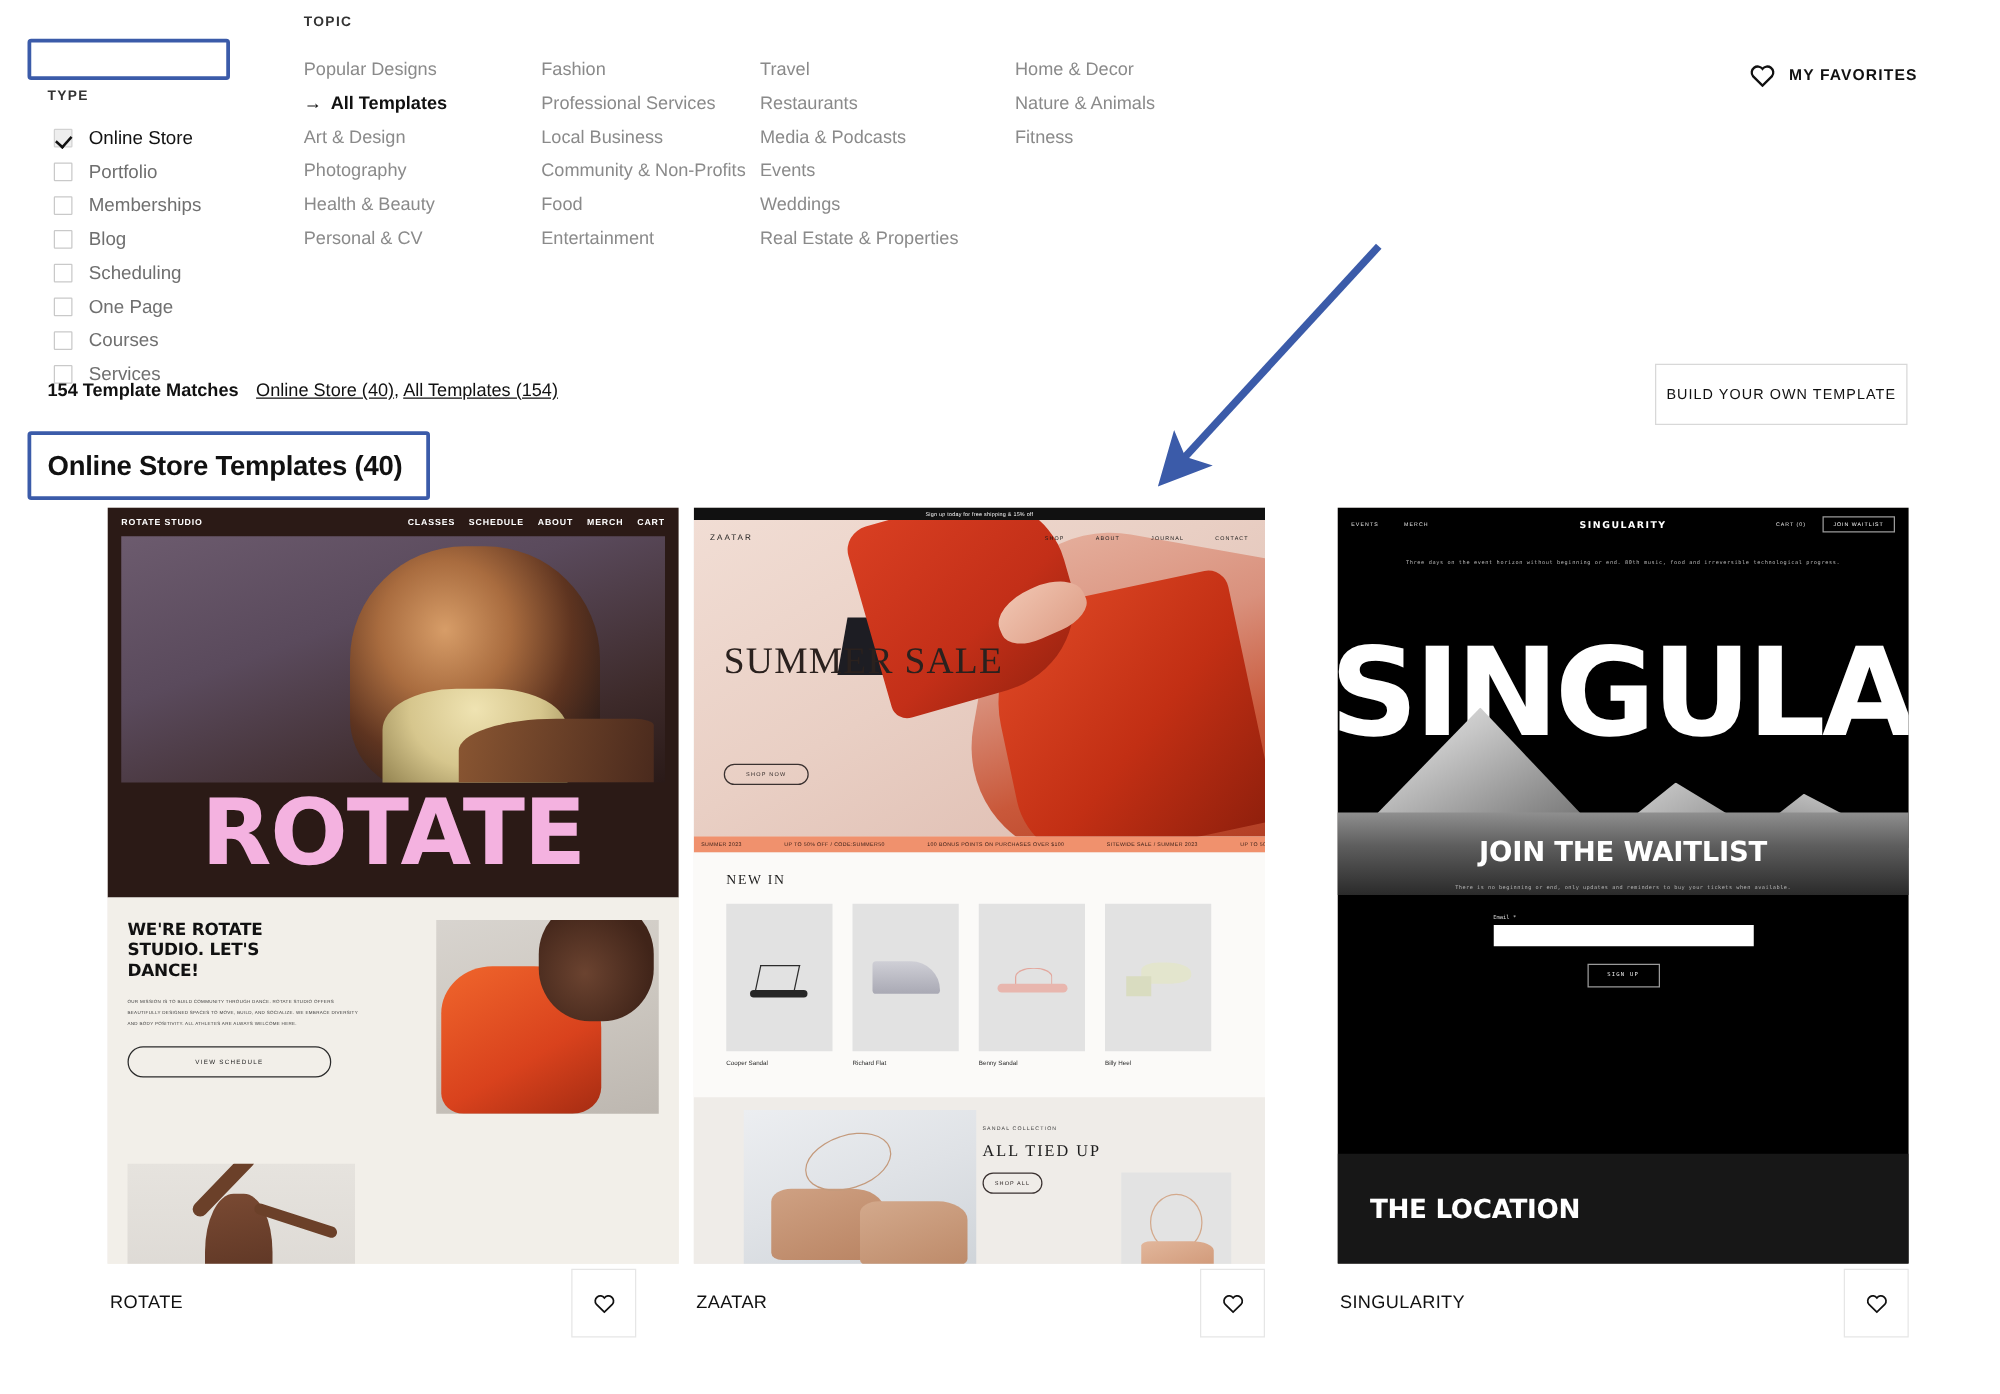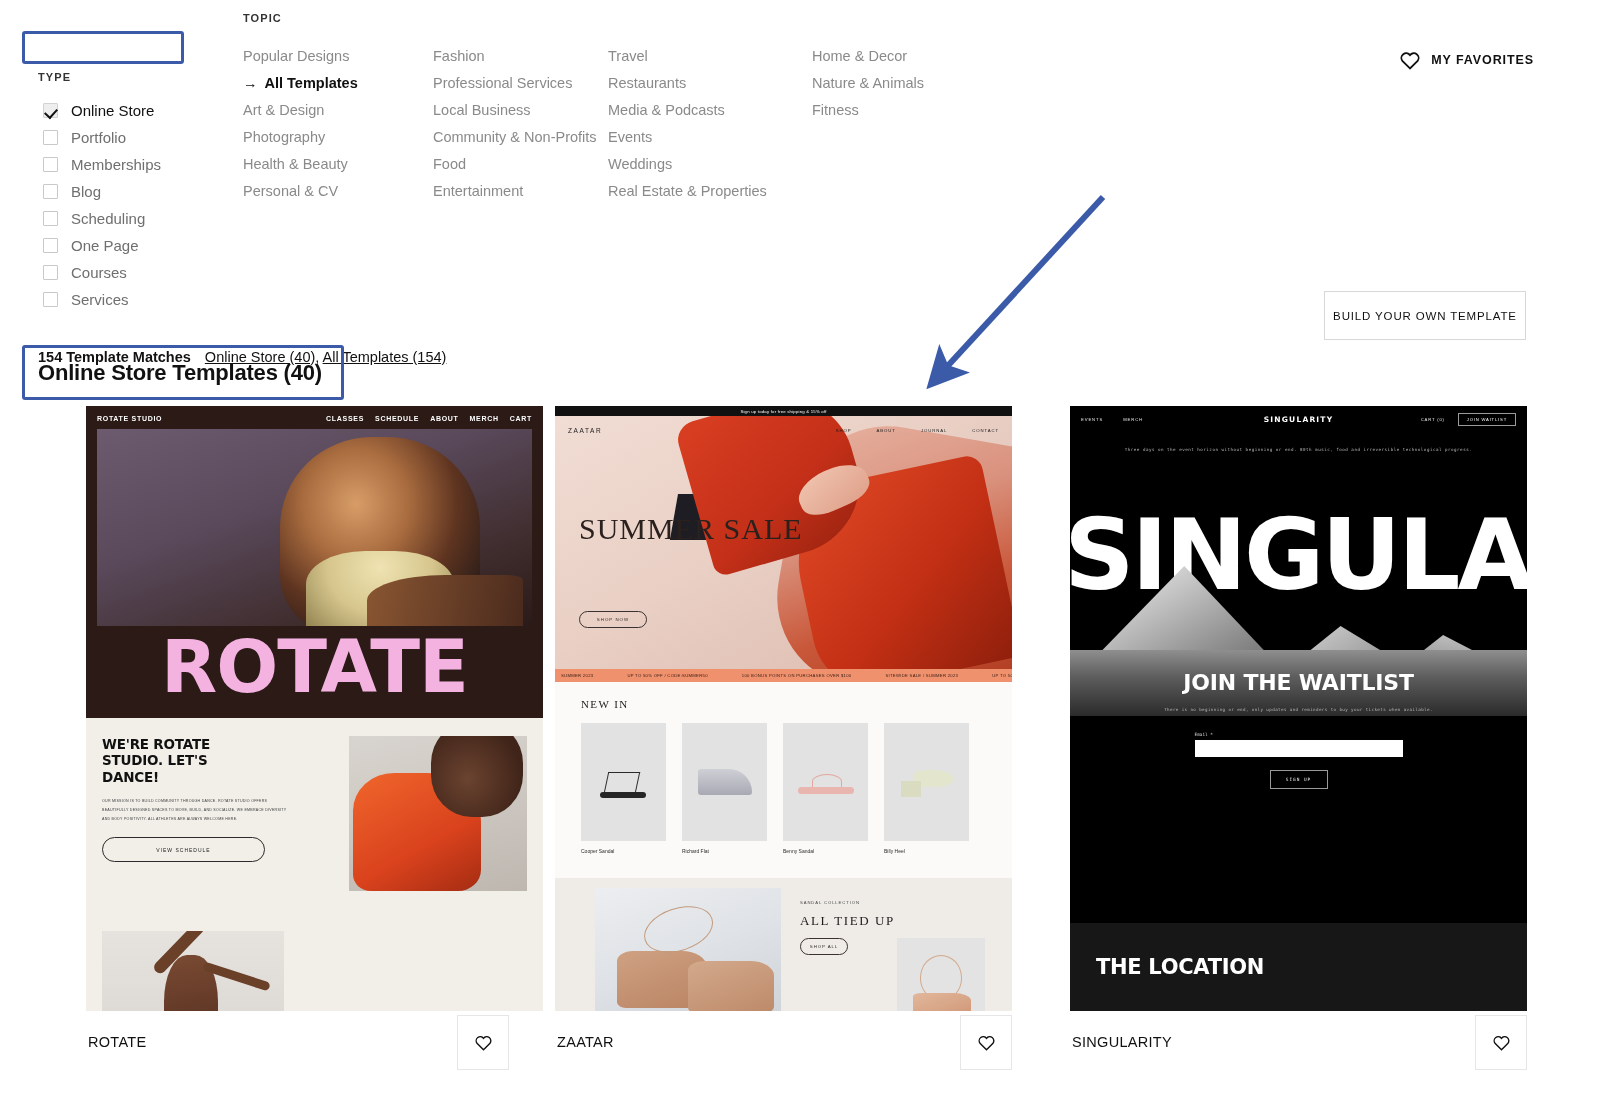--- a/index.html
+++ b/index.html
@@ -60,21 +60,21 @@
   .favorites {
     position: absolute; right: 66px; top: 6px;
     display: flex; align-items: center; gap: 10px; margin-top: 44px;
   }
   .favorites .lbl {
     font-size: 12.5px; letter-spacing: 0.9px; font-weight: 700; color: #111;
   }
   .heart { display: block; }
 
   
-  .matchbar { position: absolute; left: 38px; top: 305px; display: flex; align-items: center; gap: 14px; margin-top: 44px; }
+  .matchbar { position: absolute; left: 38px; top: 305px; display: flex; align-items: center; gap: 14px; }
   .matchbar .count { font-size: 14.5px; font-weight: 700; color: #111; }
   .matchbar .links { font-size: 14.5px; color: #111; }
   .matchbar .links a { color: #111; text-decoration: underline; }
 
   .build-btn {
     position: absolute; left: 1324px; top: 291px;
     width: 202px; height: 49px; border: 1px solid #d8d8d8; background: #fff;
     display: flex; align-items: center; justify-content: center;
     font-size: 11.5px; letter-spacing: 0.85px; color: #111; cursor: pointer;
   }
@@ -287,21 +287,21 @@
     background: linear-gradient(160deg,#cfa183,#b98463); border-radius: 18% 28% 12% 10%;
   }
   .za-sandal-b {
     position: absolute; left: 50%; bottom: 0%; width: 46%; height: 42%;
     background: linear-gradient(160deg,#d3a98c,#bd8a69); border-radius: 18% 28% 12% 10%;
   }
   .za-lace {
     position: absolute; left: 26%; top: 16%; width: 38%; height: 34%;
     border: 1.2px solid #c49a7c; border-radius: 50%; transform: rotate(-18deg);
   }
-  .za-coll-txt { position: absolute; left: 245px; top: 22px; }
+  .za-coll-txt { position: absolute; left: 231px; top: 22px; }
   .za-coll-txt .kicker { font-size: 4.2px; letter-spacing: 0.9px; color: #444; }
   .za-coll-txt .big {
     margin-top: 8px; font-family: "Liberation Serif", serif;
     font-size: 13px; letter-spacing: 1.6px; color: #1c1c1c;
   }
   .za-coll-btn {
     margin-top: 9px; width: 48px; height: 17px; border: 0.8px solid #3a3130;
     border-radius: 10px; display: flex; align-items: center; justify-content: center;
     font-size: 4.4px; letter-spacing: 0.9px; color: #2f2726;
   }

